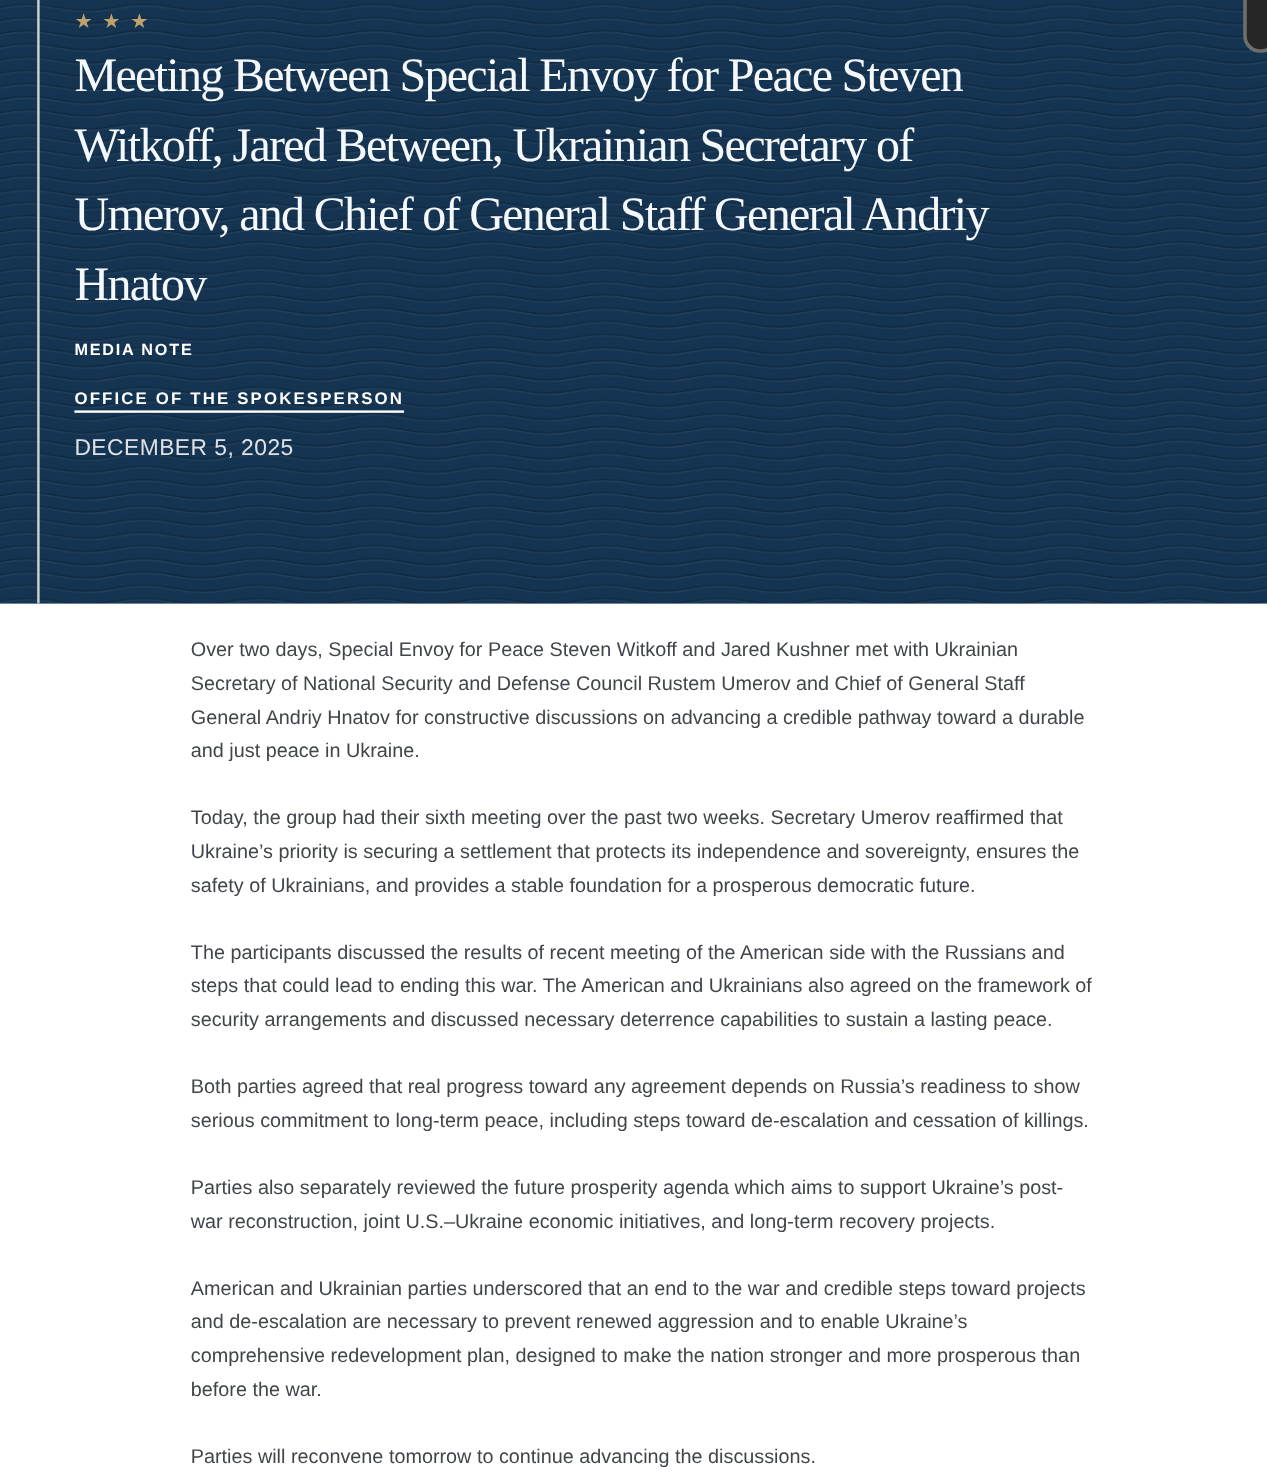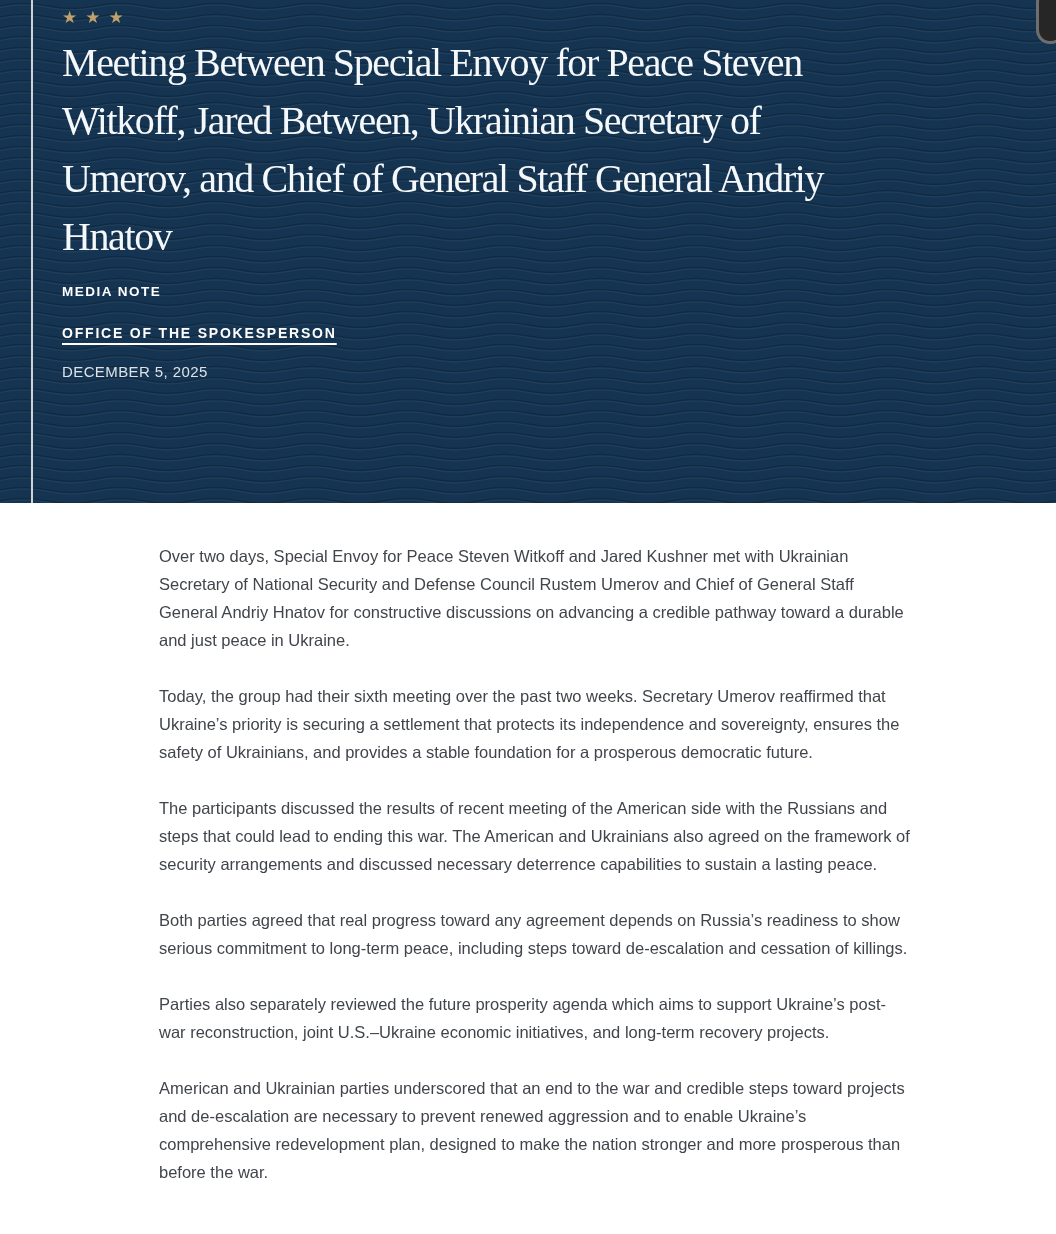--- a/index.html
+++ b/index.html
@@ -73,21 +73,21 @@
     font-weight: bold;
     letter-spacing: 1.8px;
     color: var(--meta-text, #ffffff);
     text-decoration: underline;
     text-decoration-thickness: 2px;
     text-underline-offset: 5px;
     cursor: pointer;
   }
   .date {
     margin-top: 21px;
-    font-size: 15px;
+    font-size: 19px;
     letter-spacing: 0.4px;
     color: var(--date-text, #dde2e7);
   }
 
   
   .floating-widget {
     position: absolute;
     box-sizing: border-box;
     top: -12px;
     right: -9px;
@@ -98,21 +98,21 @@
     border-radius: 14px;
     z-index: 3;
     cursor: pointer;
   }
 
   
   .article {
     padding: 25px 146px 40px 159px;
   }
   .article p {
-    margin: 14px 0 28px 0;
+    margin: 0 0 28px 0;
     max-width: 752px;
     font-size: 16.5px;
     line-height: 28px;
     color: var(--body-text, #41454b);
   }
 </style>
 </head>
 <body>
 
 <div class="page">
@@ -152,15 +152,16 @@
     <div class="floating-widget"></div>
   </header>
 
   <main class="article">
       <p>Over two days, Special Envoy for Peace Steven Witkoff and Jared Kushner met with Ukrainian Secretary of National Security and Defense Council Rustem Umerov and Chief of General Staff General Andriy Hnatov for constructive discussions on advancing a credible pathway toward a durable and just peace in Ukraine.</p>
       <p>Today, the group had their sixth meeting over the past two weeks. Secretary Umerov reaffirmed that Ukraine’s priority is securing a settlement that protects its independence and sovereignty, ensures the safety of Ukrainians, and provides a stable foundation for a prosperous democratic future.</p>
       <p>The participants discussed the results of recent meeting of the American side with the Russians and steps that could lead to ending this war. The American and Ukrainians also agreed on the framework of security arrangements and discussed necessary deterrence capabilities to sustain a lasting peace.</p>
       <p>Both parties agreed that real progress toward any agreement depends on Russia’s readiness to show serious commitment to long-term peace, including steps toward de-escalation and cessation of killings.</p>
       <p>Parties also separately reviewed the future prosperity agenda which aims to support Ukraine’s post-war reconstruction, joint U.S.–Ukraine economic initiatives, and long-term recovery projects.</p>
       <p>American and Ukrainian parties underscored that an end to the war and credible steps toward projects and de-escalation are necessary to prevent renewed aggression and to enable Ukraine’s comprehensive redevelopment plan, designed to make the nation stronger and more prosperous than before the war.</p>
+      <p>Parties will reconvene tomorrow to continue advancing the discussions.</p>
     </main>
 
 </div>
 
 </body></html>

